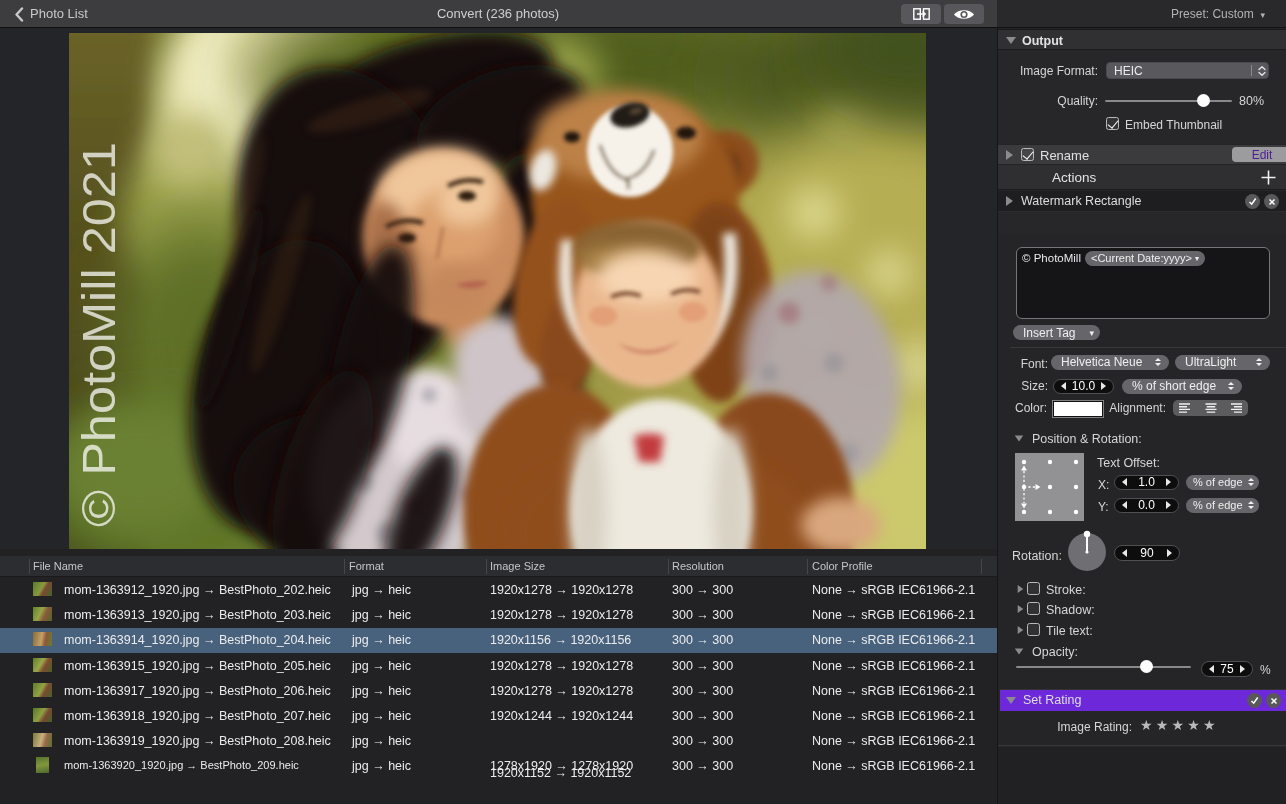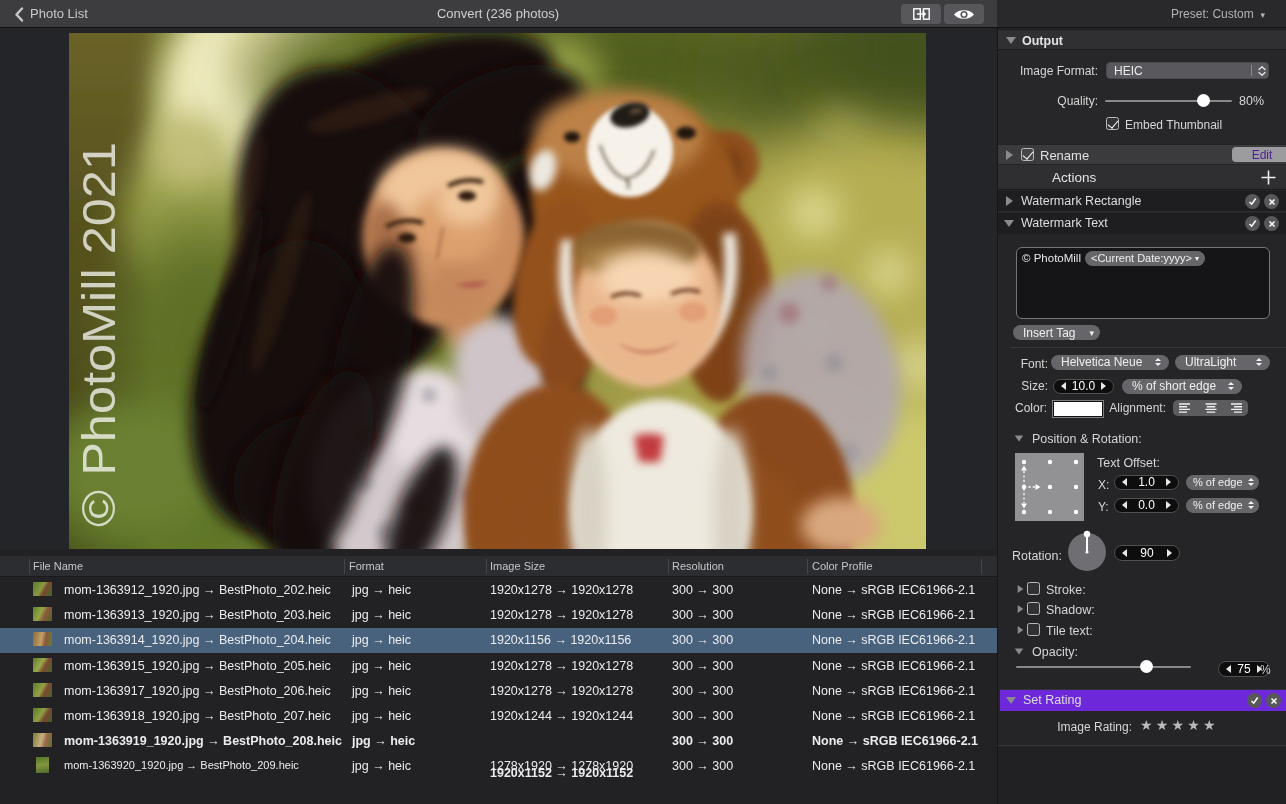--- a/index.html
+++ b/index.html
@@ -285,21 +285,21 @@
       <div class="abs" style="left:812px;top:5px;color:#ececee;font-size:12.5px;">None → sRGB IEC61966-2.1</div>
     </div>
 <div class="abs" style="left:0;top:126px;width:997px;height:25px;background:transparent;">
       <div class="abs" style="left:33px;top:4px;width:19px;height:14px;background:linear-gradient(122deg,#587729,#8fa042 44%,#774830 64%,#45602a);"></div>
       <div class="abs" style="left:64px;top:5px;color:#ececee;font-size:12.5px;white-space:nowrap;">mom-1363918_1920.jpg → BestPhoto_207.heic</div>
       <div class="abs" style="left:352px;top:5px;color:#ececee;font-size:12.5px;">jpg → heic</div>
       <div class="abs" style="left:490px;top:5px;color:#ececee;font-size:12.5px;">1920x1244 → 1920x1244</div>
       <div class="abs" style="left:672px;top:5px;color:#ececee;font-size:12.5px;">300 → 300</div>
       <div class="abs" style="left:812px;top:5px;color:#ececee;font-size:12.5px;">None → sRGB IEC61966-2.1</div>
     </div>
-<div class="abs" style="left:0;top:151px;width:997px;height:25px;background:transparent;font-weight:bold;">
+<div class="abs" style="left:0;top:151px;width:997px;height:25px;background:transparent;">
       <div class="abs" style="left:33px;top:4px;width:19px;height:14px;background:linear-gradient(105deg,#7a7a3a,#c8b080 45%,#9a6a48 65%,#5a7030);"></div>
       <div class="abs" style="left:64px;top:5px;color:#ececee;font-size:12.5px;white-space:nowrap;">mom-1363919_1920.jpg → BestPhoto_208.heic</div>
       <div class="abs" style="left:352px;top:5px;color:#ececee;font-size:12.5px;">jpg → heic</div>
       <div class="abs" style="left:490px;top:5px;color:#ececee;font-size:12.5px;margin-top:32px;">1920x1152 → 1920x1152</div>
       <div class="abs" style="left:672px;top:5px;color:#ececee;font-size:12.5px;">300 → 300</div>
       <div class="abs" style="left:812px;top:5px;color:#ececee;font-size:12.5px;">None → sRGB IEC61966-2.1</div>
     </div>
 <div class="abs" style="left:0;top:176px;width:997px;height:25px;background:transparent;">
       <div class="abs" style="left:36px;top:3px;width:13px;height:16px;background:linear-gradient(170deg,#55742c,#83963e 50%,#4d682c);"></div>
       <div class="abs" style="left:64px;top:5px;color:#ececee;font-size:11px;white-space:nowrap;">mom-1363920_1920.jpg → BestPhoto_209.heic</div>
@@ -359,34 +359,20 @@
             <path d="M1.5 5 L3.7 7.2 L7.7 1.5" stroke="#fff" stroke-width="1.5" fill="none"></path>
           </svg>
       </div>
       <div class="circbtn abs" style="left:266px;top:3px;">
         <svg width="8" height="8" viewBox="0 0 8 8">
             <path d="M1.5 1.5 L6.5 6.5 M6.5 1.5 L1.5 6.5" stroke="#fff" stroke-width="1.5"></path>
           </svg>
       </div>
     </div>
 
-    <div class="abs" style="left:0;top:185px;width:289px;height:21px;background:#1e1e21;">
-      <span class="disc down abs" style="left:6px;top:7px;"></span>
-      <div class="abs" style="left:23px;top:3px;color:#dedee0;font-size:12.5px;">Watermark Text</div>
-      <div class="circbtn abs" style="left:247px;top:3px;">
-        <svg width="9" height="9" viewBox="0 0 9 9">
-            <path d="M1.5 5 L3.7 7.2 L7.7 1.5" stroke="#fff" stroke-width="1.5" fill="none"></path>
-          </svg>
-      </div>
-      <div class="circbtn abs" style="left:266px;top:3px;">
-        <svg width="8" height="8" viewBox="0 0 8 8">
-            <path d="M1.5 1.5 L6.5 6.5 M6.5 1.5 L1.5 6.5" stroke="#fff" stroke-width="1.5"></path>
-          </svg>
-      </div>
-    </div>
 
     <div class="abs" style="left:0;top:206px;width:289px;height:455px;background:#252528;"></div>
 
     <div class="abs" style="left:18px;top:219px;width:254px;height:72px;background:#151517;border:1px solid #76767a;border-radius:6px;">
       <div class="abs" style="left:5px;top:4px;color:#e9e9eb;font-size:11.5px;">© PhotoMill</div>
       <div class="abs pill" style="left:68px;top:2.5px;height:15px;padding:0 6px;border-radius:8px;font-size:11px;">&lt;Current Date:yyyy&gt;&nbsp;<span style="font-size:8px;">▾</span></div>
     </div>
 
     <div class="abs pill" style="left:15px;top:297px;width:87px;height:15px;border-radius:8px;">
       <span style="margin-left:10px;">Insert Tag</span>
@@ -510,21 +496,21 @@
     <div class="cb abs" style="position:absolute;left:29px;top:574px;"></div>
     <div class="abs lbl" style="left:48px;top:575px;font-size:12.5px;">Shadow:</div>
     <span class="disc right abs" style="left:19px;top:597px;transform:scale(0.8);"></span>
     <div class="cb abs" style="position:absolute;left:29px;top:595px;"></div>
     <div class="abs lbl" style="left:48px;top:596px;font-size:12.5px;">Tile text:</div>
     <span class="disc down abs" style="left:16px;top:620px;transform:scale(0.85);"></span>
     <div class="abs lbl" style="left:34px;top:617px;font-size:12.5px;">Opacity:</div>
 
     <div class="abs" style="left:18px;top:637.5px;width:175px;height:2px;background:#89898c;border-radius:1px;"></div>
     <div class="abs" style="left:142px;top:632px;width:13px;height:13px;border-radius:50%;background:#fdfdfd;"></div>
-    <div class="abs stepper" style="left:220px;top:633px;width:52px;height:16px;">
+    <div class="abs stepper" style="left:203px;top:633px;width:52px;height:16px;">
       <span class="tri-l"></span>
         <span>75</span>
         <span class="tri-r"></span>
     </div>
     <div class="abs lbl" style="left:262px;top:635px;">%</div>
 
     <div class="abs" style="left:2px;top:661px;width:289px;height:22px;background:#6d28d9;border-top:1px solid #333336;">
       <span class="disc down abs" style="left:6px;top:7px;"></span>
       <div class="abs" style="left:23px;top:3px;color:#dedee0;font-size:12.5px;">Set Rating</div>
       <div class="circbtn abs" style="left:247px;top:3px;">

